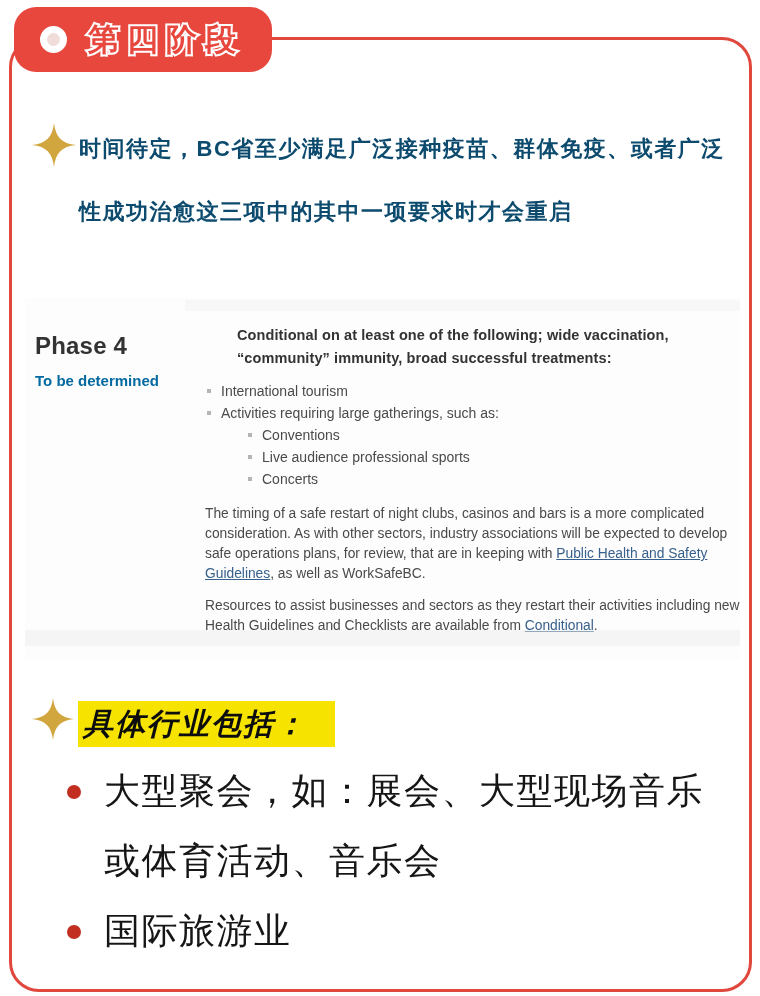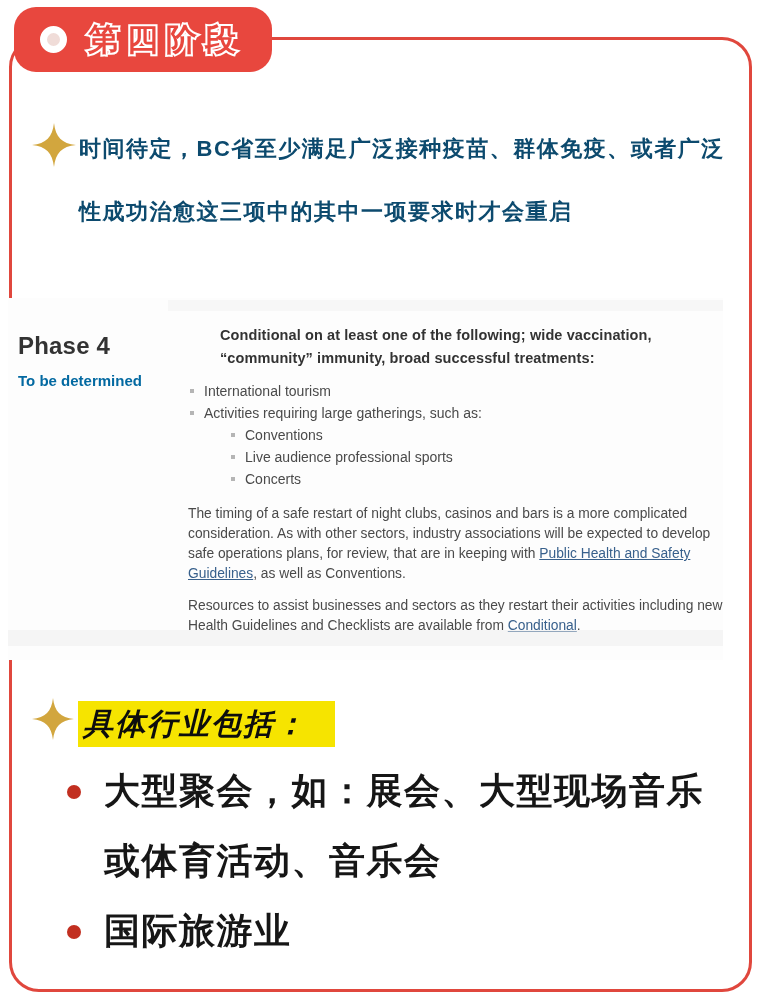--- a/index.html
+++ b/index.html
@@ -66,21 +66,21 @@
     font-weight: bold;
     color: #0c4a6e;
     line-height: 63px;
     letter-spacing: 1.5px;
     z-index: 2;
   }
 
   
   .embed {
     position: absolute;
-    left: 8px; top: 298px;
+    left: 25px; top: 298px;
     width: 715px; height: 362px;
     background: #fdfdfd;
     z-index: 2;
   }
   .embed::before {
     content: ""; position: absolute; left: 160px; top: 2px; right: 0;
     height: 11px; background: #f3f3f3; opacity: .55;
   }
   .embed::after {
     content: ""; position: absolute; left: 0; bottom: 14px; right: 0;
@@ -129,21 +129,21 @@
     position: absolute;
     left: 64px; top: 756px;
     width: 670px;
     list-style: none;
     z-index: 2;
   }
   ul.industry-list li {
     position: relative;
     padding-left: 40px;
     font-size: 36px;
-    font-weight: 700;
+    font-weight: 400;
     color: #161616;
     line-height: 70px;
     letter-spacing: 1.5px;
   }
   ul.industry-list li::before {
     content: "";
     position: absolute; left: 3px; top: 29px;
     width: 14px; height: 14px;
     border-radius: 50%;
     background: #C22F20;
@@ -183,21 +183,21 @@
         <li>International tourism</li>
         <li>
           <span>Activities requiring large gatherings, such as:</span>
           <ul class="embed-sublist">
             <li>Conventions</li>
             <li>Live audience professional sports</li>
             <li>Concerts</li>
           </ul>
         </li>
       </ul>
-      <p class="embed-para"><span>The timing of a safe restart of night clubs, casinos and bars is a more complicated consideration. As with other sectors, industry associations will be expected to develop safe operations plans, for review, that are in keeping with </span><span class="embed-link">Public Health and Safety Guidelines</span><span>, as well as Conventions.</span></p>
+      <p class="embed-para"><span>The timing of a safe restart of night clubs, casinos and bars is a more complicated consideration. As with other sectors, industry associations will be expected to develop safe operations plans, for review, that are in keeping with </span><span class="embed-link">Public Health and Safety Guidelines</span><span>, as well as WorkSafeBC.</span></p>
       <p class="embed-para"><span>Resources to assist businesses and sectors as they restart their activities including new Health Guidelines and Checklists are available from </span><span class="embed-link">Conditional</span><span>.</span></p>
     </div>
   </div>
 
   <span class="sparkle" id="sparkle-2">
     <svg viewBox="0 0 40 40">
         <path d="M20 0 C21.5 13 27 18.5 40 20 C27 21.5 21.5 27 20 40 C18.5 27 13 21.5 0 20 C13 18.5 18.5 13 20 0 Z" fill="#D2A63E"></path>
       </svg>
   </span>
 

